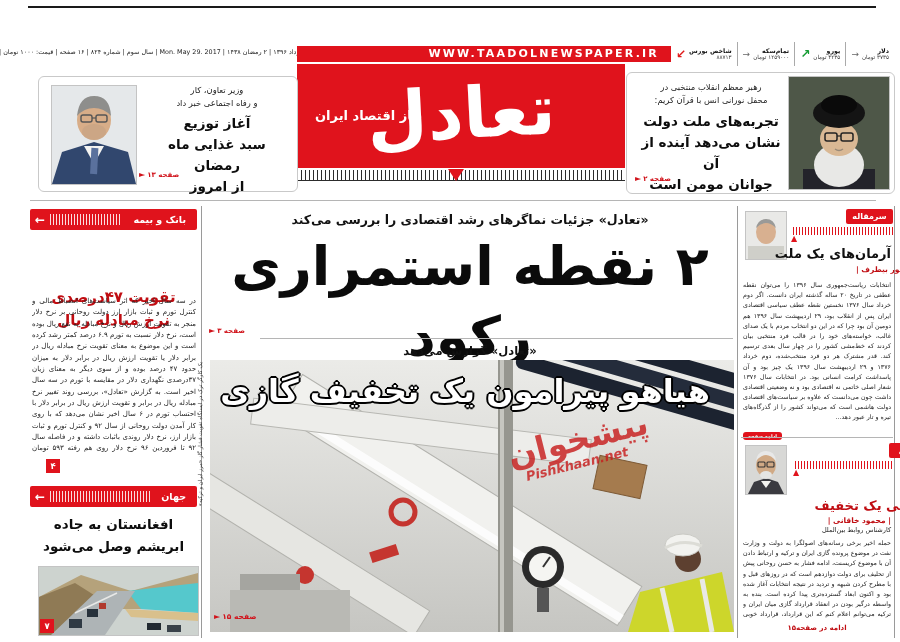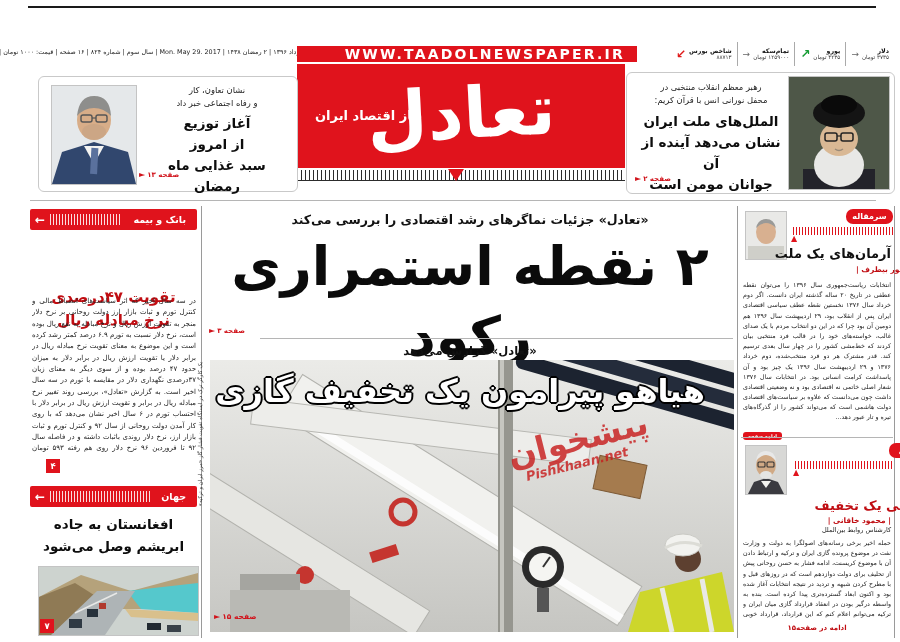--- a/index.html
+++ b/index.html
@@ -19,22 +19,22 @@
   .titem:last-child{border-left:none;}
   .tcol{display:flex;flex-direction:column;align-items:flex-start;line-height:1.25;}
   .tlabel{font-size:6.3px;font-weight:bold;color:#111;}
   .tvalue{font-size:5.6px;color:#333;}
   .trend{font-size:9px;margin-right:3px;color:#666;}
   .trend.up{color:#169c34;font-size:12px;font-weight:bold;}
   .trend.down{color:#e01a1a;font-size:12px;font-weight:bold;}
 
   
   .red{background:#e0131c;}
-  .mast-url{color:#fff;font-size:14px;font-weight:bold;letter-spacing:2.2px;text-align:right;
-            line-height:16px;padding-right:12px;}
+  .mast-url{color:#fff;font-size:11px;font-weight:bold;letter-spacing:2.2px;text-align:right;
+            line-height:16px;padding-right:12px;padding-left:34px;}
   .mast-logo{color:#fff;font-size:70px;font-weight:bold;line-height:100px;text-align:center;
              transform:rotate(-3deg);}
   .mast-tag{color:#fff;font-size:13px;font-weight:bold;}
   .ruler{background:repeating-linear-gradient(90deg,#2c2c2c 0 1px,transparent 1px 4px);
          border-bottom:1px solid #2c2c2c;height:10px;}
   .tail{width:0;height:0;border-left:8px solid transparent;border-right:8px solid transparent;
         border-top:12px solid #e0131c;}
 
   
   .storybox{border:1px solid #c9c9c9;border-radius:6px;background:#fff;}
@@ -64,21 +64,21 @@
   .banner .ticks{flex:1;height:11px;background:repeating-linear-gradient(90deg,rgba(255,255,255,.85) 0 1px,transparent 1px 3px);}
   .banner .barrow{color:#fff;font-size:12px;font-weight:bold;padding:0 5px;line-height:1;}
   .red-title{color:#c00d12;font-size:15px;font-weight:bold;line-height:1.5;}
   .body-txt{font-size:7px;line-height:1.62;text-align:justify;color:#222;direction:rtl;overflow:hidden;}
   .pagebox{width:14px;height:14px;background:#e0131c;color:#fff;font-size:8.5px;font-weight:bold;
            display:flex;align-items:center;justify-content:center;}
   .world-headline{font-size:13.5px;font-weight:bold;color:#0d0d0d;line-height:1.6;}
 
   
   .sec-label{background:#e0131c;color:#fff;font-size:8px;font-weight:bold;display:flex;
-             align-items:center;justify-content:center;height:15px;border-radius:7px;}
+             align-items:center;justify-content:center;height:15px;border-radius:2px;}
   .sec-ticks{height:8px;background:repeating-linear-gradient(90deg,#e0131c 0 1px,transparent 1px 3px);}
   .sec-tri{color:#e0131c;font-size:8px;line-height:1;}
   .col-title{font-size:13px;font-weight:bold;color:#111;direction:rtl;text-align:right;}
   .col-title.redt{color:#c00d12;}
   .author{font-size:7.5px;font-weight:bold;color:#c00d12;direction:rtl;text-align:right;}
   .role{font-size:6.5px;color:#222;direction:rtl;text-align:right;}
   .tiny-txt{font-size:6.3px;line-height:1.62;text-align:justify;color:#222;direction:rtl;overflow:hidden;}
   .more-pill{background:#e0131c;color:#fff;font-size:5px;font-weight:bold;border-radius:3px;
              padding:1px 5px;display:inline-block;}
   .more-red{color:#c00d12;font-size:7px;font-weight:bold;direction:rtl;}
@@ -139,25 +139,25 @@
       <polygon points="32,60 42,78 52,60" fill="#f4f4f2"></polygon>
       <rect x="39" y="62" width="7" height="26" fill="#5a719d" transform="rotate(3 42 70)"></rect>
       <ellipse cx="42" cy="34" rx="17" ry="20" fill="#d8ad88"></ellipse>
       <path d="M25,30 Q27,10 42,10 Q58,10 59,30 Q52,22 42,22 Q32,22 25,30 Z" fill="#8e8e8c"></path>
       <ellipse cx="42" cy="46" rx="12" ry="8" fill="#c2a183" opacity="0.55"></ellipse>
       <rect x="29" y="29" width="11" height="7" rx="2" fill="none" stroke="#555" stroke-width="1.4"></rect>
       <rect x="44" y="29" width="11" height="7" rx="2" fill="none" stroke="#555" stroke-width="1.4"></rect>
       <line x1="40" y1="32" x2="44" y2="32" stroke="#555" stroke-width="1.2"></line>
     </svg>
     <div class="abs rtl c" style="left:104px;top:7px;width:148px;">
-      <div class="kicker">نشان تعاون، کار</div>
+      <div class="kicker">وزیر تعاون، کار</div>
       <div class="kicker">و رفاه اجتماعی خبر داد</div>
       <div class="headline-s" style="margin-top:3px;">آغاز توزیع</div>
+      <div class="headline-s">سبد غذایی ماه رمضان</div>
       <div class="headline-s">از امروز</div>
-      <div class="headline-s">سبد غذایی ماه رمضان</div>
     </div>
     <div class="abs pmarker" style="left:100px;top:94px;">
       <span class="tri">►</span>
       <span>صفحه ۱۳</span>
     </div>
   </div>
 
   <div class="abs storybox" style="left:626px;top:72px;width:267px;height:120px;">
     <svg class="abs pic-frame" style="right:4px;top:3px;" width="100" height="112" viewBox="0 0 100 112">
       <rect width="100" height="112" fill="#4e5748"></rect>
@@ -167,21 +167,21 @@
       <ellipse cx="50" cy="36" rx="26" ry="15" fill="#141414"></ellipse>
       <ellipse cx="50" cy="28" rx="18" ry="10" fill="#0a0a0a"></ellipse>
       <rect x="36" y="56" width="12" height="8" rx="2" fill="none" stroke="#222" stroke-width="1.5"></rect>
       <rect x="52" y="56" width="12" height="8" rx="2" fill="none" stroke="#222" stroke-width="1.5"></rect>
       <line x1="48" y1="59" x2="52" y2="59" stroke="#222" stroke-width="1.2"></line>
       <path d="M46,72 Q50,75 54,72" stroke="#9a8a78" stroke-width="1.4" fill="none"></path>
     </svg>
     <div class="abs rtl c" style="left:8px;top:8px;width:152px;">
       <div class="kicker">رهبر معظم انقلاب منتخبی در</div>
       <div class="kicker">محفل نورانی انس با قرآن کریم:</div>
-      <div class="headline-s" style="margin-top:4px;">الملل‌های ملت ایران</div>
+      <div class="headline-s" style="margin-top:4px;">تجربه‌های ملت دولت</div>
       <div class="headline-s">نشان می‌دهد آینده از آن</div>
       <div class="headline-s">جوانان مومن است</div>
     </div>
     <div class="abs pmarker" style="left:8px;top:102px;">
       <span class="tri">►</span>
       <span>صفحه ۲</span>
     </div>
   </div>
 
   <div class="abs hrule" style="left:30px;top:200px;width:846px;"></div>
@@ -238,21 +238,21 @@
     <rect x="20" y="230" width="120" height="42" fill="#b9b9b4"></rect>
     <rect x="30" y="214" width="60" height="16" fill="#a5a5a0"></rect>
     <polygon points="430,232 512,212 524,272 418,272" fill="#cdd62b"></polygon>
     <line x1="452" y1="228" x2="462" y2="272" stroke="#e9e9e5" stroke-width="5"></line>
     <line x1="492" y1="219" x2="502" y2="272" stroke="#e9e9e5" stroke-width="5"></line>
     <circle cx="478" cy="199" r="13" fill="#5d4030"></circle>
     <ellipse cx="473" cy="185" rx="18" ry="11" fill="#f2f2ef" stroke="#c9c9c4"></ellipse>
     <path d="M455,188 Q473,178 492,186" stroke="#dcdcd6" stroke-width="3" fill="none"></path>
   </svg>
 
-  <div class="abs rtl c overlay-headline" style="left:210px;top:372px;width:500px;">هیاهو پیرامون یک تخفیف گازی</div>
+  <div class="abs rtl c overlay-headline" style="left:210px;top:372px;width:500px;text-align:right;">هیاهو پیرامون یک تخفیف گازی</div>
 
   <div class="abs watermark" style="left:508px;top:424px;width:130px;">
     <div class="wm-fa">پیشخوان</div>
     <div class="wm-en">Pishkhaan.net</div>
   </div>
 
   <div class="abs pmarker" style="left:214px;top:612px;font-size:7.5px;">
     <span class="tri">►</span>
     <span>صفحه ۱۵</span>
   </div>

